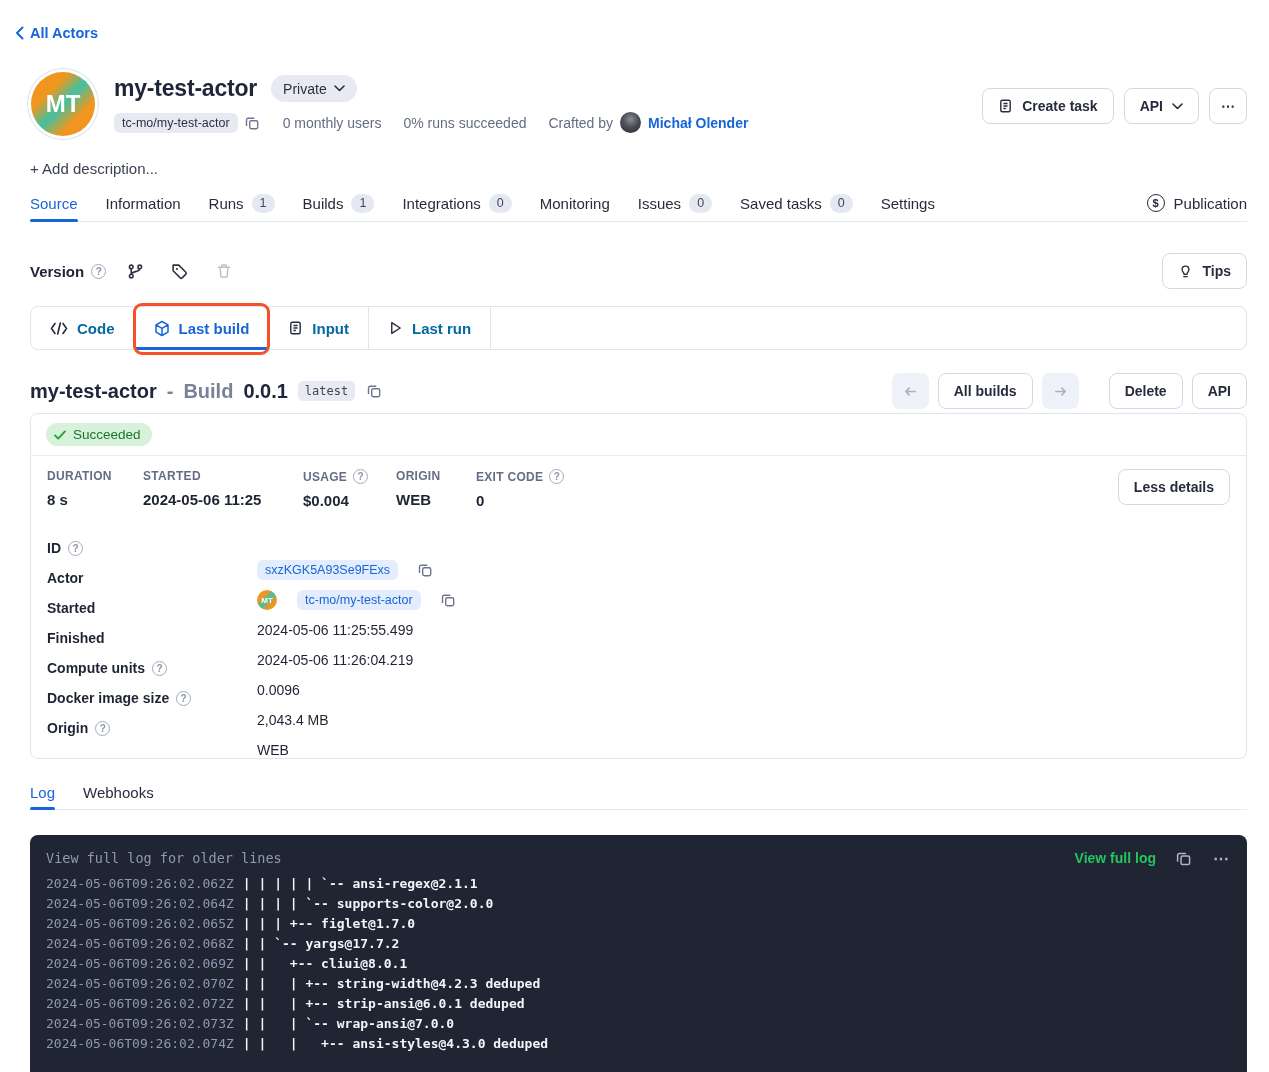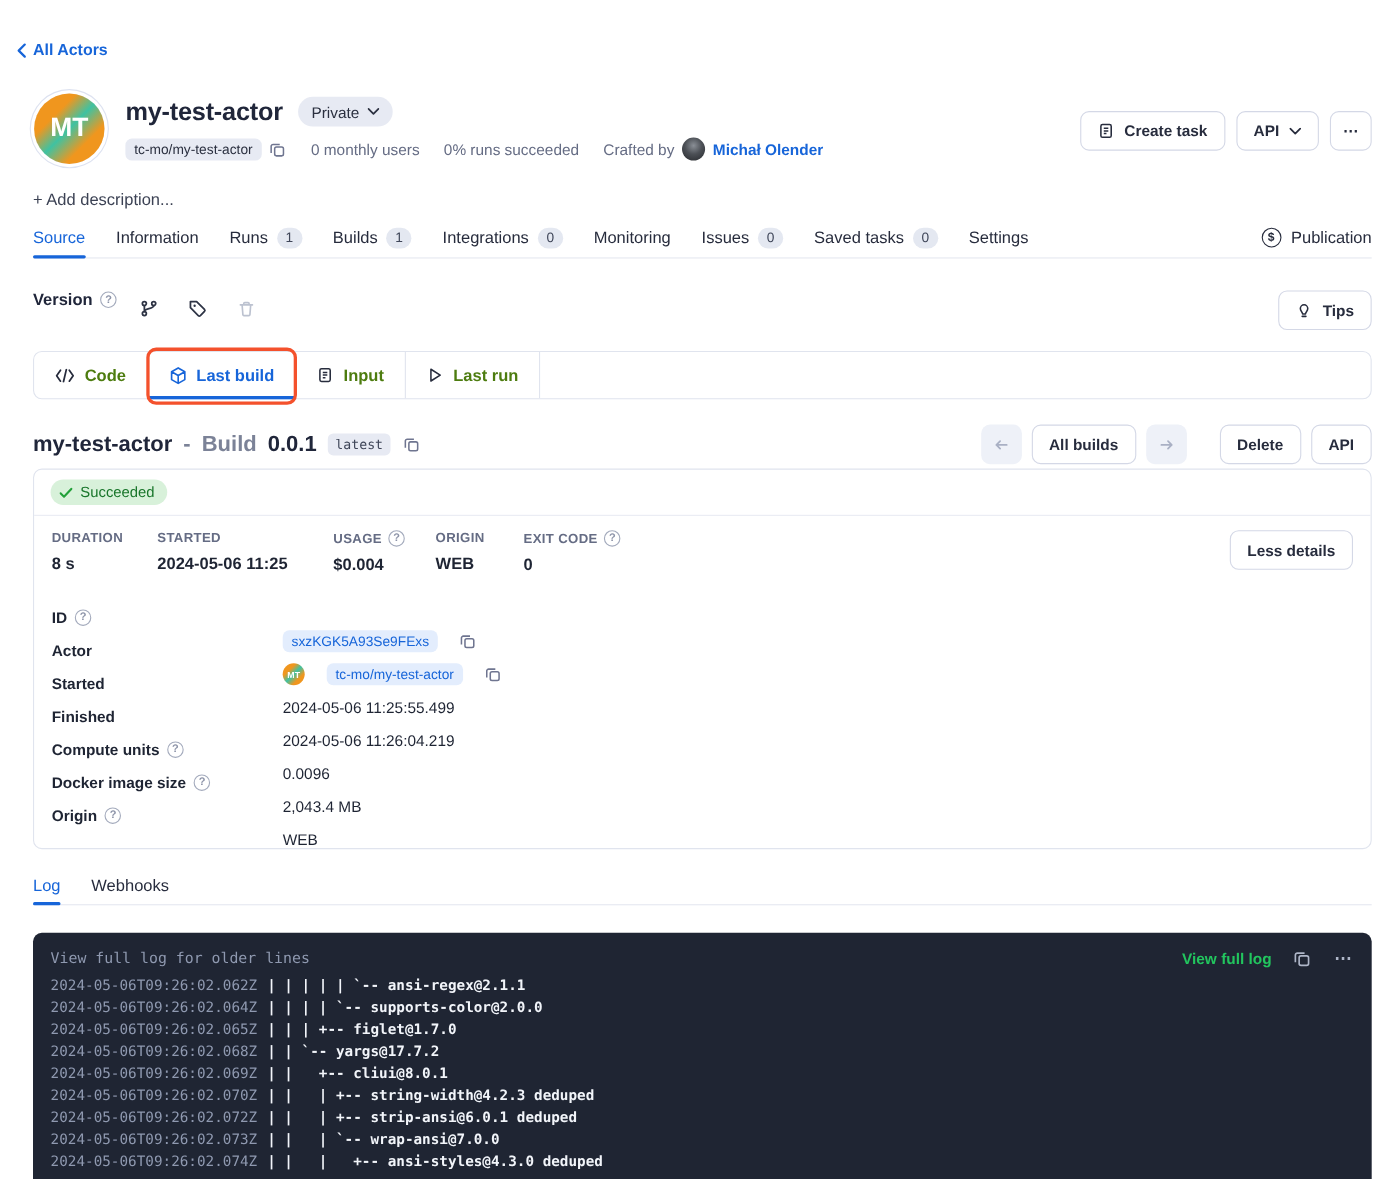--- a/index.html
+++ b/index.html
@@ -4,21 +4,21 @@
 <style>
   * { box-sizing: border-box; margin: 0; padding: 0; }
   html, body { background: #fff; }
   body { font-family: "Liberation Sans", sans-serif; color: #1e2433; }
   .page { width: 1269px; height: 1072px; overflow: hidden; background: #fff; position: relative; }
   .content { padding: 0 22px 0 30px; }
 
   svg { display: block; }
 
   
-  .breadcrumb { display: flex; align-items: center; gap: 6px; padding: 38px 0 0 15px; color: #1765d9; font-size: 14.5px; font-weight: 700; cursor: pointer; width: max-content; }
+  .breadcrumb { display: flex; align-items: center; gap: 6px; padding: 25px 0 0 15px; color: #1765d9; font-size: 14.5px; font-weight: 700; cursor: pointer; width: max-content; }
 
   
   .header-row { display: flex; align-items: flex-start; margin-top: 31px; }
   .avatar-lg { width: 64px; height: 64px; border-radius: 50%; flex: 0 0 64px;
     background: linear-gradient(135deg, #f0961e 0%, #f0961e 30%, #3fc2a2 50%, #f0961e 72%, #f0961e 100%);
     display: flex; align-items: center; justify-content: center; color: #fff; font-weight: 700; font-size: 24px;
     box-shadow: 0 0 0 3px #fff, 0 0 0 4px #dde2f0; margin-left: 1px; }
   .header-main { margin-left: 19px; padding-top: 3px; }
   .title-row { display: flex; align-items: center; gap: 14px; }
   .actor-title { font-size: 23px; font-weight: 700; color: #20263a; letter-spacing: -0.2px; }
@@ -42,34 +42,34 @@
   .nav-row { display: flex; align-items: stretch; margin-top: 8px; height: 37px; border-bottom: 1px solid #e5e8f0; }
   .nav-tabs { display: flex; gap: 28px; }
   .nav-tab { position: relative; display: flex; align-items: center; gap: 8px; font-size: 15px; color: #272c3d; cursor: pointer; }
   .nav-tab.active { color: #1765d9; }
   .nav-tab.active::after { content: ""; position: absolute; left: 0; right: 0; bottom: -1px; height: 3px; background: #1765d9; border-radius: 2px; }
   .count-badge { background: #e4e8f1; color: #3f4659; border-radius: 10px; font-size: 12.5px; padding: 2px 8px; line-height: 1.2; }
   .publication { margin-left: auto; display: flex; align-items: center; gap: 9px; font-size: 15px; color: #272c3d; cursor: pointer; }
   .dollar-circle { width: 18px; height: 18px; border: 1.5px solid #272c3d; border-radius: 50%; display: inline-flex; align-items: center; justify-content: center; font-size: 11px; font-weight: 700; color: #272c3d; }
 
   
-  .version-row { display: flex; align-items: flex-start; margin-top: 29px; height: 40px; }
+  .version-row { display: flex; align-items: center; margin-top: 29px; height: 40px; }
   .version-label { font-size: 15px; font-weight: 700; color: #20263a; display: flex; align-items: center; gap: 7px; }
   .help-icon { width: 15px; height: 15px; border: 1.3px solid #a3aabc; border-radius: 50%; color: #8c93a8; font-size: 10px; font-weight: 700; display: inline-flex; align-items: center; justify-content: center; flex: 0 0 15px; cursor: pointer; }
   .select { margin-left: 19px; width: 240px; height: 40px; border: 1px solid #c6cbdd; border-radius: 8px; display: flex; align-items: center; padding-left: 16px; font-size: 15px; color: #20263a; cursor: pointer; background: #fff; }
   .select .vdiv { margin-left: auto; width: 1px; height: 22px; background: #d9dce8; }
   .select .caret { margin: 0 12px; color: #3c4254; }
   .version-icons { display: flex; gap: 11px; margin-left: 13px; }
   .version-icons .icon-btn { color: #2e3445; width: 33px; height: 33px; justify-content: center; }
   .version-icons .icon-btn.disabled { color: #bcc2d0; cursor: default; }
   .tips-btn { margin-left: auto; }
 
   
   .subtabs { display: flex; margin-top: 15px; border: 1px solid #e0e4ee; border-radius: 8px; height: 44px; }
-  .subtab { position: relative; display: flex; align-items: center; gap: 9px; padding: 0 19px; font-size: 15px; font-weight: 700; color: #4d7c0f; border-right: 1px solid #e0e4ee; cursor: pointer; }
+  .subtab { position: relative; display: flex; align-items: center; gap: 9px; padding: 0 19px; font-size: 15px; font-weight: 700; color: #0369a1; border-right: 1px solid #e0e4ee; cursor: pointer; }
   .subtab .tabicon { color: #272c3d; }
   .subtab.active { color: #1765d9; }
   .subtab.active .tabicon { color: #1765d9; }
   .subtab.active::after { content: ""; position: absolute; left: 0; right: 0; bottom: -1px; height: 3px; background: #1765d9; }
   .annotation-box { position: absolute; top: -4px; bottom: -6px; left: -2px; right: -2px; border: 3px solid #f4512c; border-radius: 9px; pointer-events: none; z-index: 2; }
 
   
   .build-header { display: flex; align-items: center; margin-top: 22px; height: 38px; }
   .build-title { display: flex; align-items: center; gap: 10px; font-size: 20px; font-weight: 700; color: #20263a; }
   .build-title .muted { color: #7b8297; }

